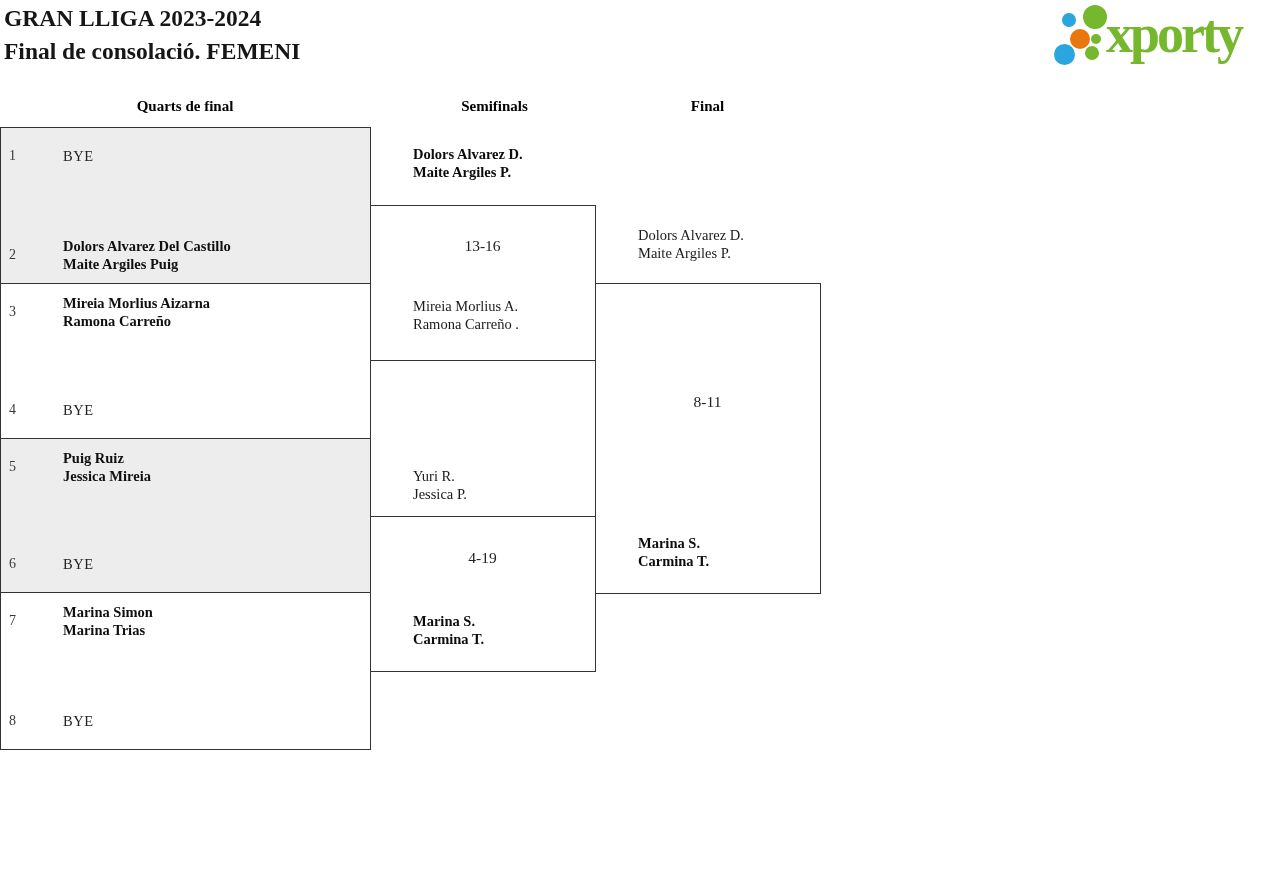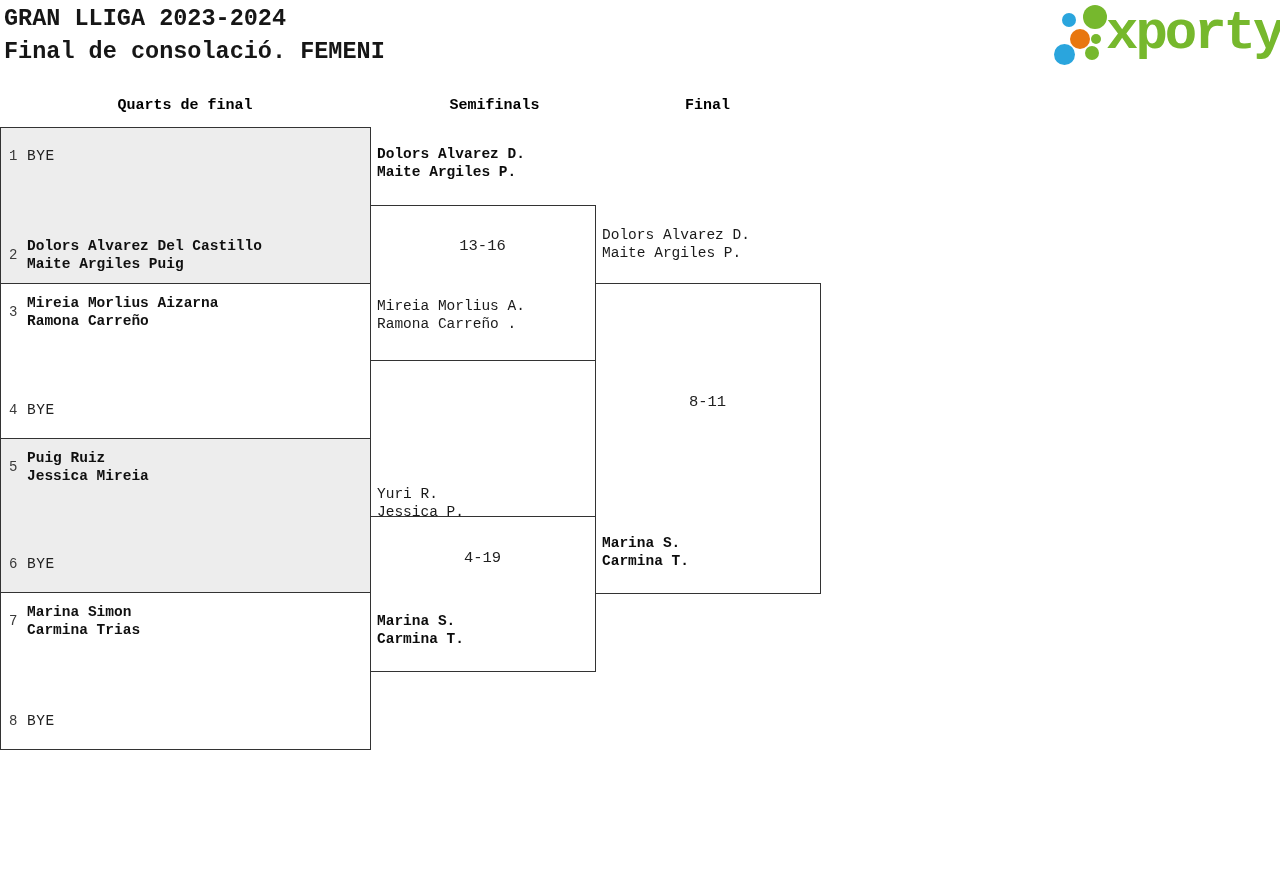--- a/index.html
+++ b/index.html
@@ -1,18 +1,18 @@
 <!DOCTYPE html>
 <html style="--logo-green: #76b82d; --logo-blue: #2aa5dd; --logo-orange: #e8770e; --bye-box-bg: #ededed; --border: #333333;"><head>
 <meta charset="utf-8">
 <style>
   html,body{margin:0;padding:0;background:#fff;}
   .stage{
     position:relative;width:1280px;height:883px;background:#fff;overflow:hidden;
-    font-family:Liberation Mono, monospace;color:#111;
+    font-family:Liberation Serif, serif;color:#111;
   }
   
   .title-block{position:absolute;left:4px;top:2px;}
   .title-line{font-size:23.5px;line-height:33px;font-weight:700;color:#161616;letter-spacing:0;}
   
   .logo{position:absolute;left:1050px;top:0;width:230px;height:78px;cursor:pointer;}
   .dot{position:absolute;border-radius:50%;}
   .dot.blue-sm  {left:12px;  top:13px;  width:14px;height:14px;background:var(--logo-blue,#2aa5dd);}
   .dot.green-lg {left:33px;  top:5px;   width:24px;height:24px;background:var(--logo-green,#76b82d);}
   .dot.orange-md{left:20px;  top:29px;  width:20px;height:20px;background:var(--logo-orange,#e8770e);}
@@ -40,21 +40,21 @@
   .sf{left:370px;width:226px;}
   .sf1{top:205px;height:156px;}
   .sf2{top:516px;height:156px;}
   .fin{left:595px;width:226px;top:283px;height:311px;}
   
   .slot{position:absolute;left:0;right:0;display:flex;align-items:center;min-height:38px;padding-left:8px;box-sizing:border-box;}
   .slot.top{top:9px;}
   .slot.bottom{bottom:9px;}
   .seed{width:18px;flex:0 0 18px;font-size:14px;color:#3a3a3a;font-weight:400;}
   .names{display:block;}
-  .nline{display:block;font-size:14.5px;line-height:18px;font-weight:600;color:#101010;}
+  .nline{display:block;font-size:14.5px;line-height:18px;font-weight:600;color:#101010;margin-left:36px;}
   .nline.bye{font-weight:400;color:#222;letter-spacing:0.5px;}
   
   .adv{position:absolute;}
   .adv .nline{font-weight:400;color:#1a1a1a;}
   .adv.winner .nline{font-weight:700;color:#0c0c0c;}
   
   .score{position:absolute;text-align:center;font-size:15.5px;color:#222;font-weight:400;}
   .score.s-sf1{left:370px;width:225px;top:237px;}
   .score.s-sf2{left:370px;width:225px;top:549px;}
   .score.s-fin{left:595px;width:225px;top:393px;}
@@ -129,21 +129,21 @@
           <span class="nline bye">BYE</span>
         </span>
     </div>
   </div>
 
   <div class="box qf qf4">
     <div class="slot top">
       <span class="seed">7</span>
       <span class="names">
         <span class="nline">Marina Simon</span>
-        <span class="nline">Carmina Trias</span>
+        <span class="nline">Marina Trias</span>
       </span>
     </div>
     <div class="slot bottom">
       <span class="seed">8</span>
       <span class="names">
           <span class="nline bye">BYE</span>
         </span>
     </div>
   </div>
 
@@ -153,21 +153,21 @@
 
   <div class="adv winner" style="left:377px;top:145px;">
     <span class="nline">Dolors Alvarez D.</span>
     <span class="nline">Maite Argiles P.</span>
   </div>
   <div class="adv" style="left:377px;top:297px;">
     <span class="nline">Mireia Morlius A.</span>
     <span class="nline">Ramona Carreño .</span>
   </div>
 
-  <div class="adv" style="left:377px;top:485px;">
+  <div class="adv" style="left:377px;top:467px;">
     <span class="nline">Yuri R.</span>
     <span class="nline">Jessica P.</span>
   </div>
   <div class="adv winner" style="left:377px;top:612px;">
     <span class="nline">Marina S.</span>
     <span class="nline">Carmina T.</span>
   </div>
 
   <div class="adv" style="left:602px;top:226px;">
     <span class="nline">Dolors Alvarez D.</span>

